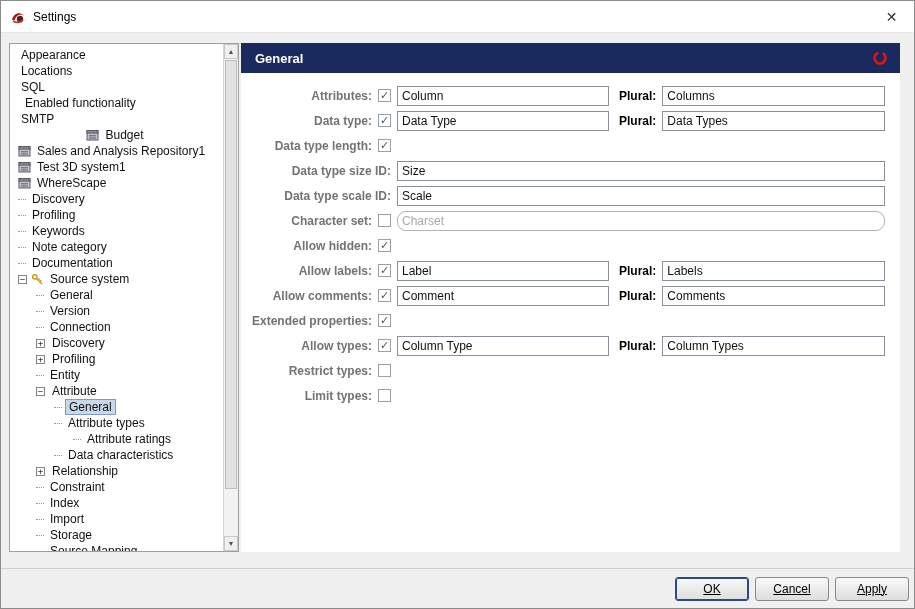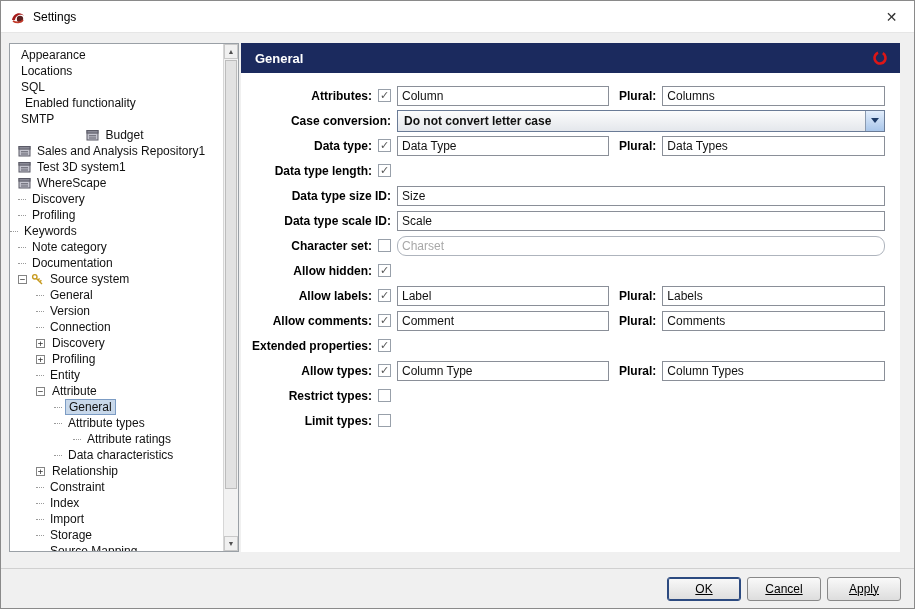--- a/index.html
+++ b/index.html
@@ -58,21 +58,21 @@
     display: flex; align-items: center; justify-content: space-between;
     padding: 0 12px 0 14px; font-size: 13px; font-weight: bold;
   }
   .header-icon { width: 16px; height: 16px; display: inline-flex; }
   .form { flex: 1; background: #ffffff; padding-top: 10px; overflow: hidden; }
   .form-row { height: 25px; display: flex; align-items: center; }
   .label-cell {
     flex: none; width: 156px; padding-right: 6px;
     display: flex; align-items: center; justify-content: flex-end; gap: 6px;
   }
-  .row-label { font-size: 12px; font-weight: bold; color: #000000; white-space: nowrap; }
+  .row-label { font-size: 12px; font-weight: bold; color: #737373; white-space: nowrap; }
   .cb {
     flex: none; width: 13px; height: 13px; border: 1px solid #98a0aa; background: #fff;
     display: inline-flex; align-items: center; justify-content: center;
     font-size: 11px; line-height: 11px; color: #555;
   }
   .cb.checked::after { content: "✓"; }
   .field-area { flex: 1; min-width: 0; display: flex; align-items: center; margin-right: 15px; }
   .tfield {
     height: 20px; border: 1px solid #8a8f98; background: #fff;
     font: 12px "Liberation Sans", sans-serif; padding: 4px 4px; color: #111;
@@ -88,21 +88,21 @@
   .combo-text { flex: 1; padding: 0 6px; font-size: 12px; font-weight: bold; color: #111; }
   .combo-btn {
     flex: none; width: 19px; height: 100%; border-left: 1px solid #8a9ab0;
     background: linear-gradient(#e2edfb, #a9c6ea);
     display: flex; align-items: center; justify-content: center;
   }
   .arrow-down { width: 0; height: 0; border-left: 4px solid transparent; border-right: 4px solid transparent; border-top: 5px solid #1d3a66; }
   
   .footer {
     flex: none; height: 40px; background: #f0f0f0; border-top: 1px solid #d0d0d0;
-    display: flex; align-items: center; justify-content: flex-end; gap: 6px; padding: 0 13px;
+    display: flex; align-items: center; justify-content: flex-end; gap: 6px; padding: 0 5px;
   }
   .btn {
     width: 74px; height: 24px; font: 12px "Liberation Sans", sans-serif;
     text-decoration: underline; color: #000;
     background: linear-gradient(#f9f9f9, #dddddd);
     border: 1px solid #888; border-radius: 3px;
   }
   .btn.default { border: 1px solid #2c4a80; box-shadow: inset 0 0 0 1px #2c4a80; }
 </style>
 </head>
@@ -184,21 +184,21 @@
             <span class="tree-label">WhereScape</span>
           </div>
           <div class="tree-row" style="padding-left: 8px;">
             <span class="dash"></span>
             <span class="tree-label">Discovery</span>
           </div>
           <div class="tree-row" style="padding-left: 8px;">
             <span class="dash"></span>
             <span class="tree-label">Profiling</span>
           </div>
-          <div class="tree-row" style="">
+          <div class="tree-row" style="padding-left: 8px;">
             <span class="dash"></span>
             <span class="tree-label">Keywords</span>
           </div>
           <div class="tree-row" style="padding-left: 8px;">
             <span class="dash"></span>
             <span class="tree-label">Note category</span>
           </div>
           <div class="tree-row" style="padding-left: 8px;">
             <span class="dash"></span>
             <span class="tree-label">Documentation</span>
@@ -307,33 +307,20 @@
               <span class="cb checked"></span>
             </div>
             <div class="field-area">
               <input class="tfield f1" value="Column" style="">
               <span class="plural-label">Plural:</span>
               <input class="tfield plural" value="Columns" style="">
             </div>
           </div>
           <div class="form-row">
             <div class="label-cell">
-              <span class="row-label">Case conversion:</span>
-            </div>
-            <div class="field-area">
-              <div class="combo">
-                <span class="combo-text">Do not convert letter case</span>
-                <span class="combo-btn">
-                  <span class="arrow-down"></span>
-                </span>
-              </div>
-            </div>
-          </div>
-          <div class="form-row">
-            <div class="label-cell">
               <span class="row-label">Data type:</span>
               <span class="cb checked"></span>
             </div>
             <div class="field-area">
               <input class="tfield f1" value="Data Type" style="">
               <span class="plural-label">Plural:</span>
               <input class="tfield plural" value="Data Types" style="">
             </div>
           </div>
           <div class="form-row">

